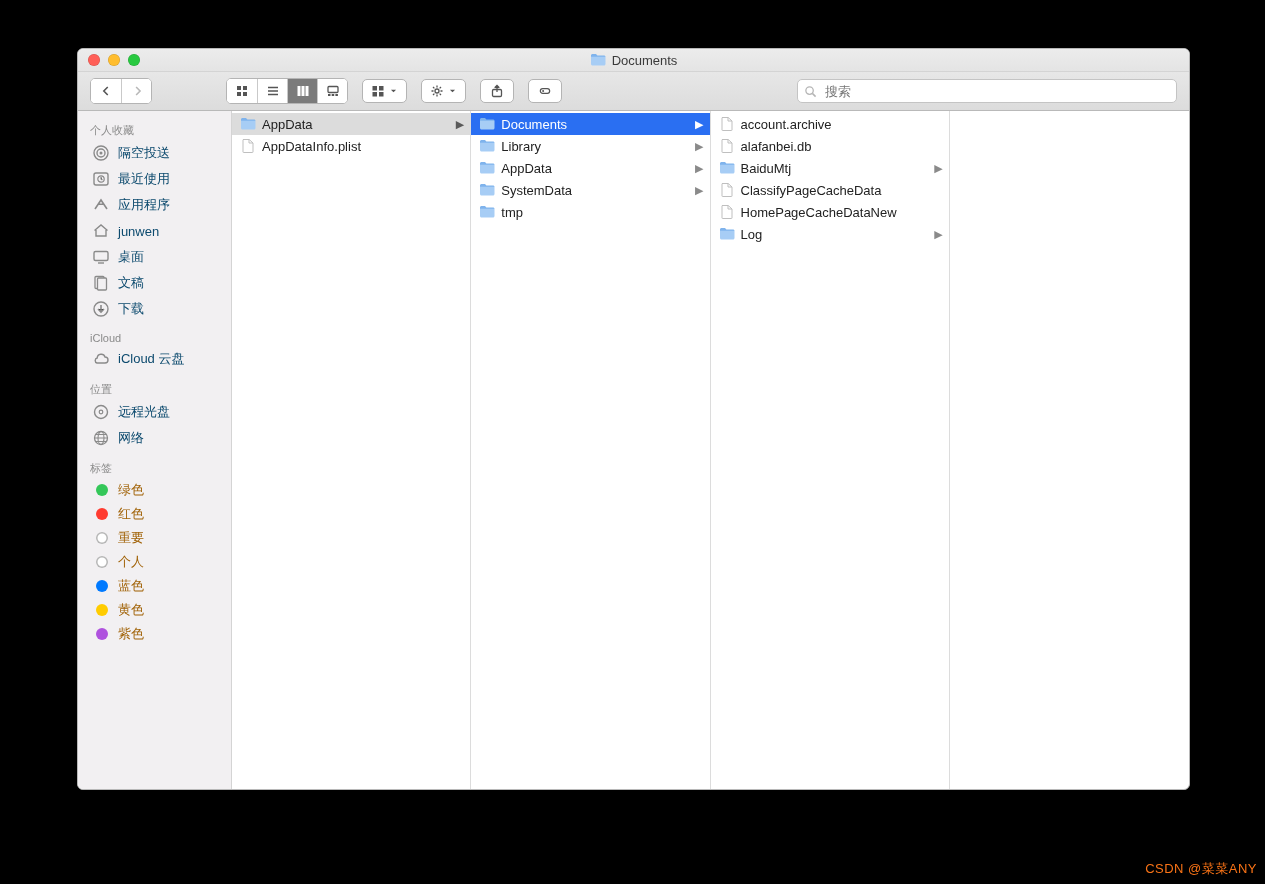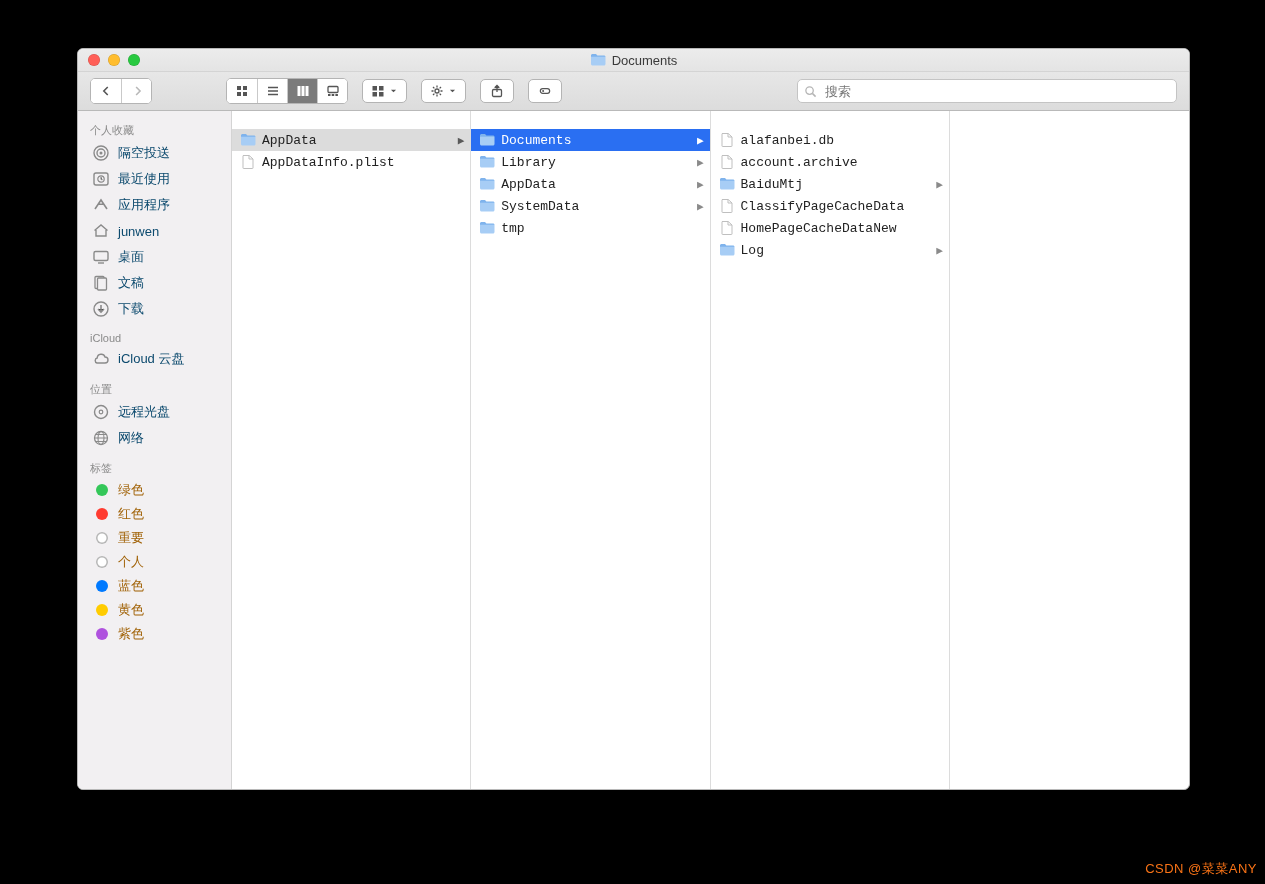--- a/index.html
+++ b/index.html
@@ -73,21 +73,21 @@
     overflow-y:auto;
     font-size:13px;
   }
   .sb-sec { color:#8a8a8a; font-size:11px; padding:4px 12px 2px;}
   .sb-item { display:flex; align-items:center; gap:8px; padding:2px 10px 2px 14px; height:26px; color:#0c4a6e;}
   .sb-item svg{width:18px;height:18px; flex:0 0 18px;}
   .sb-tag { display:flex; align-items:center; gap:10px; padding:2px 10px 2px 18px; height:24px; color:#a16207;}
   .tagdot{width:12px;height:12px;border-radius:50%;}
 
   .columns { flex:1; display:flex; overflow:hidden;}
-  .col { width:252px; border-right:1px solid #dcdcdc; overflow-y:auto; padding-top:18px; position:relative;font-family:Liberation Mono, monospace;}
+  .col { width:252px; border-right:1px solid #dcdcdc; overflow-y:auto; padding-top:2px; position:relative;}
   .col:last-child{border-right:none;}
   .row {
     height:22px; display:flex; align-items:center; gap:6px;
     padding:0 18px 0 8px; position:relative; white-space:nowrap;
   }
   .row svg.ico{width:16px;height:16px;flex:0 0 16px;}
   .row span.label{flex:1; overflow:hidden; text-overflow:ellipsis; font-size:13px;}
   .row .chev{position:absolute; right:6px; font-size:11px; color:#8a8a8a;}
   .row.sel-bg{ background:#dcdcdc; }
   .row.sel-bg .chev{color:#5a5a5a;}
@@ -445,27 +445,27 @@
                 <use href="#ic-folder"></use>
               </svg>
               <span class="label">tmp</span>
             </div>
           </div>
           <div class="col">
             <div class="row">
               <svg class="ico" viewBox="0 0 16 16">
                 <use href="#ic-file"></use>
               </svg>
+              <span class="label">account.archive</span>
+            </div>
+            <div class="row">
+              <svg class="ico" viewBox="0 0 16 16">
+                <use href="#ic-file"></use>
+              </svg>
               <span class="label">alafanbei.db</span>
-            </div>
-            <div class="row">
-              <svg class="ico" viewBox="0 0 16 16">
-                <use href="#ic-file"></use>
-              </svg>
-              <span class="label">account.archive</span>
             </div>
             <div class="row">
               <svg class="ico" viewBox="0 0 16 16">
                 <use href="#ic-folder"></use>
               </svg>
               <span class="label">BaiduMtj</span>
               <span class="chev">▶</span>
             </div>
             <div class="row">
               <svg class="ico" viewBox="0 0 16 16">

